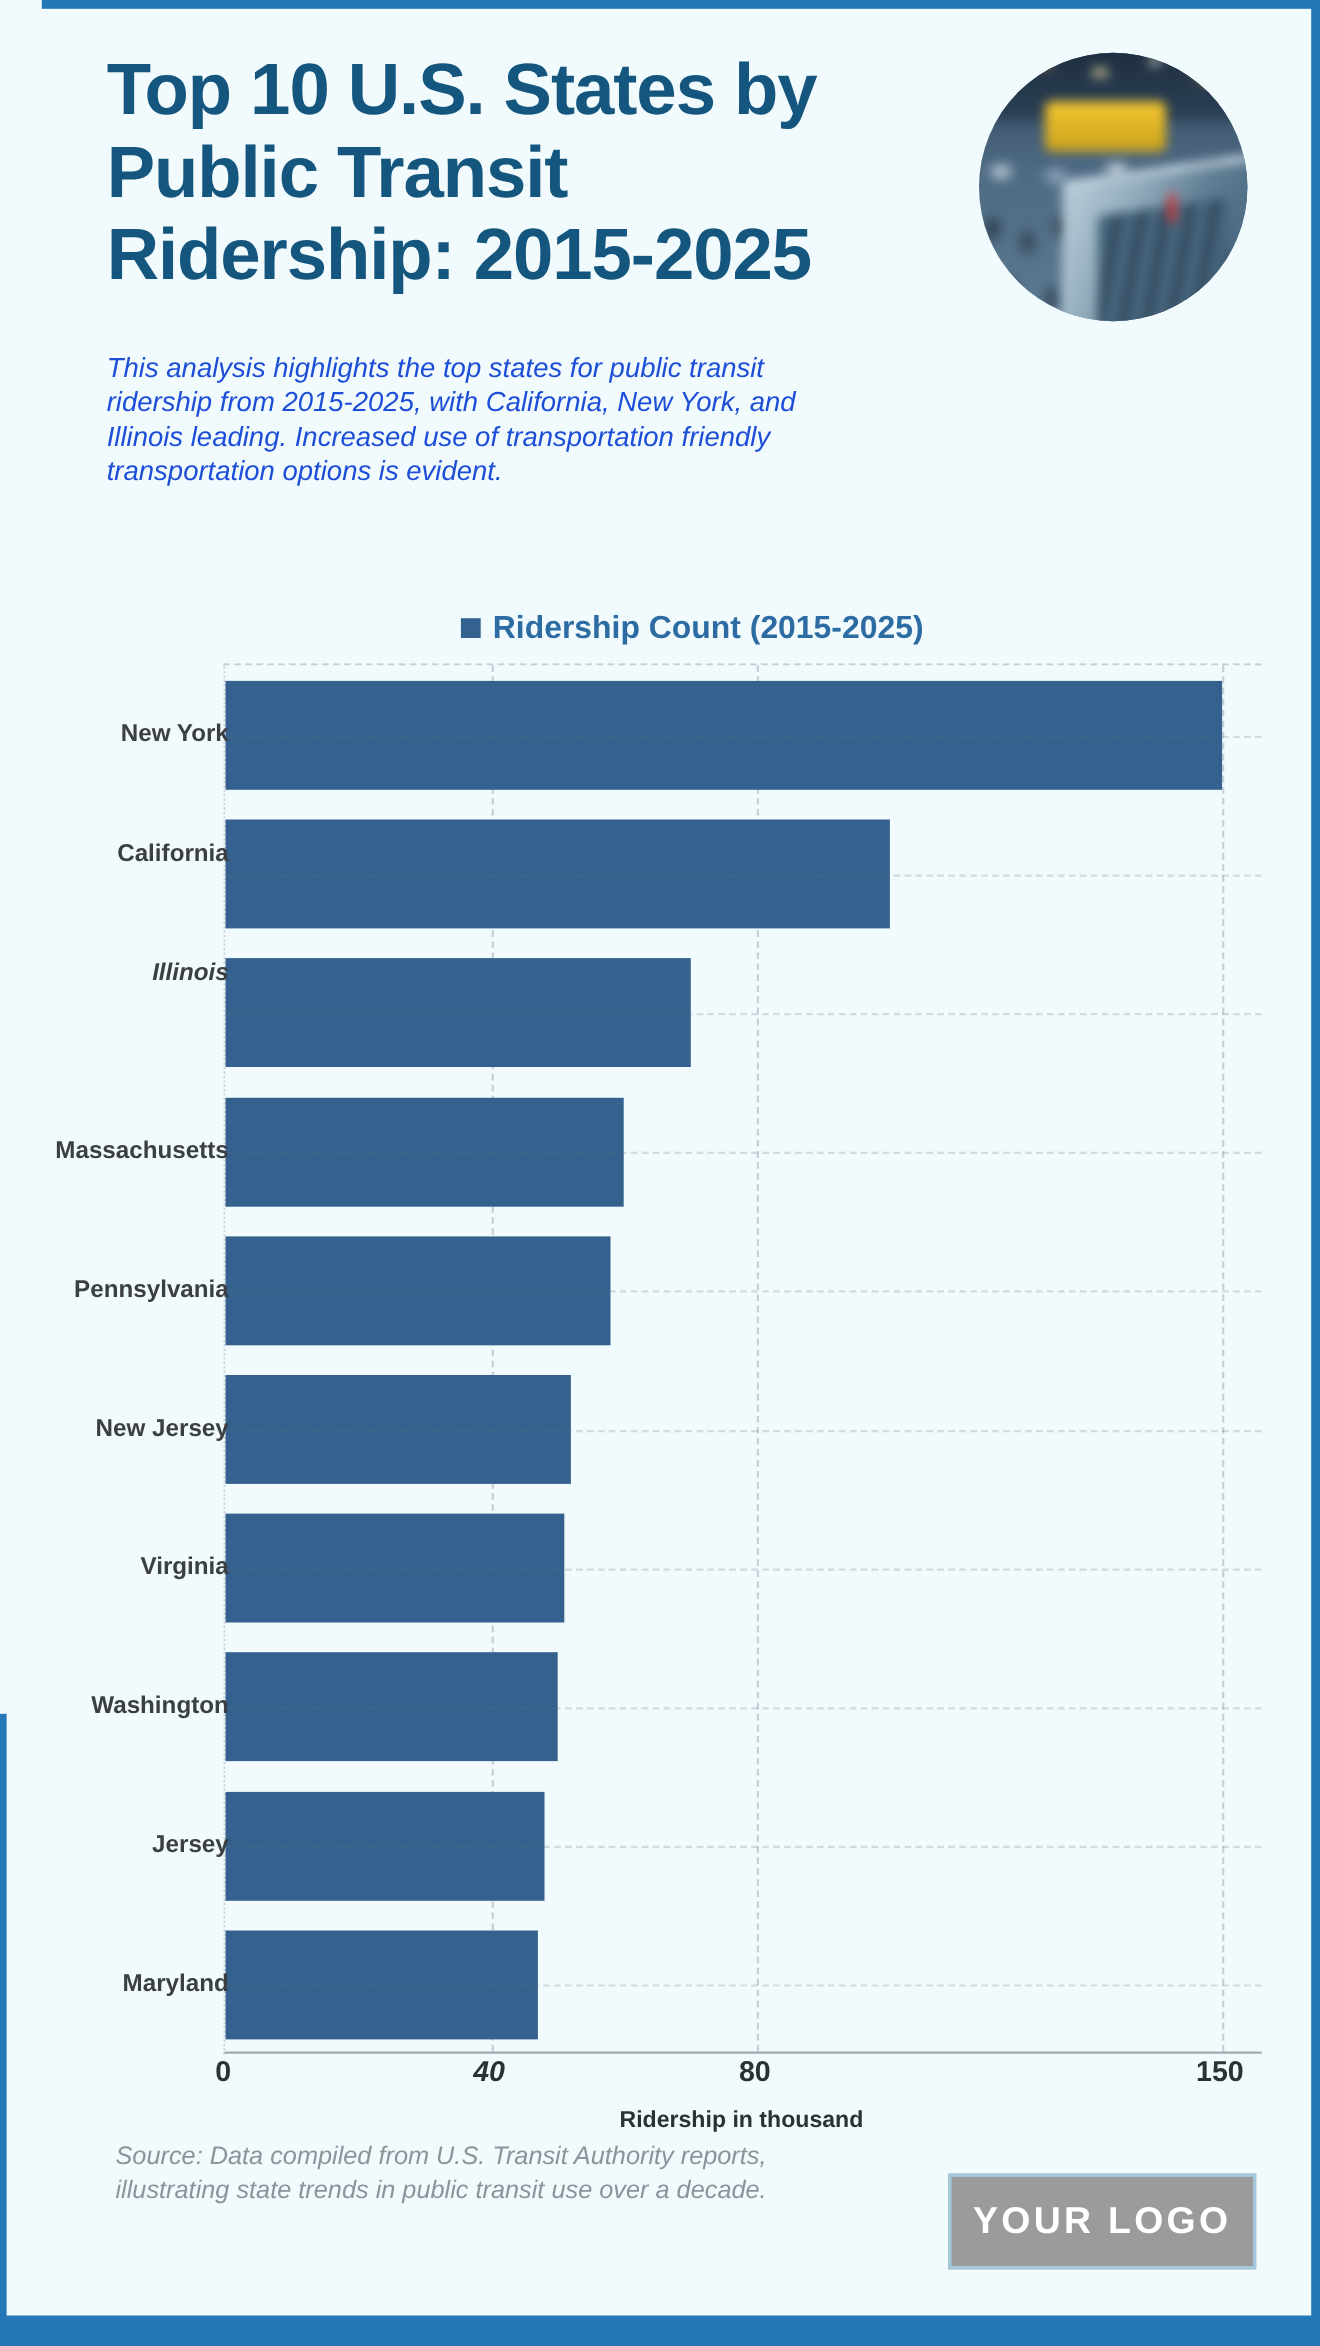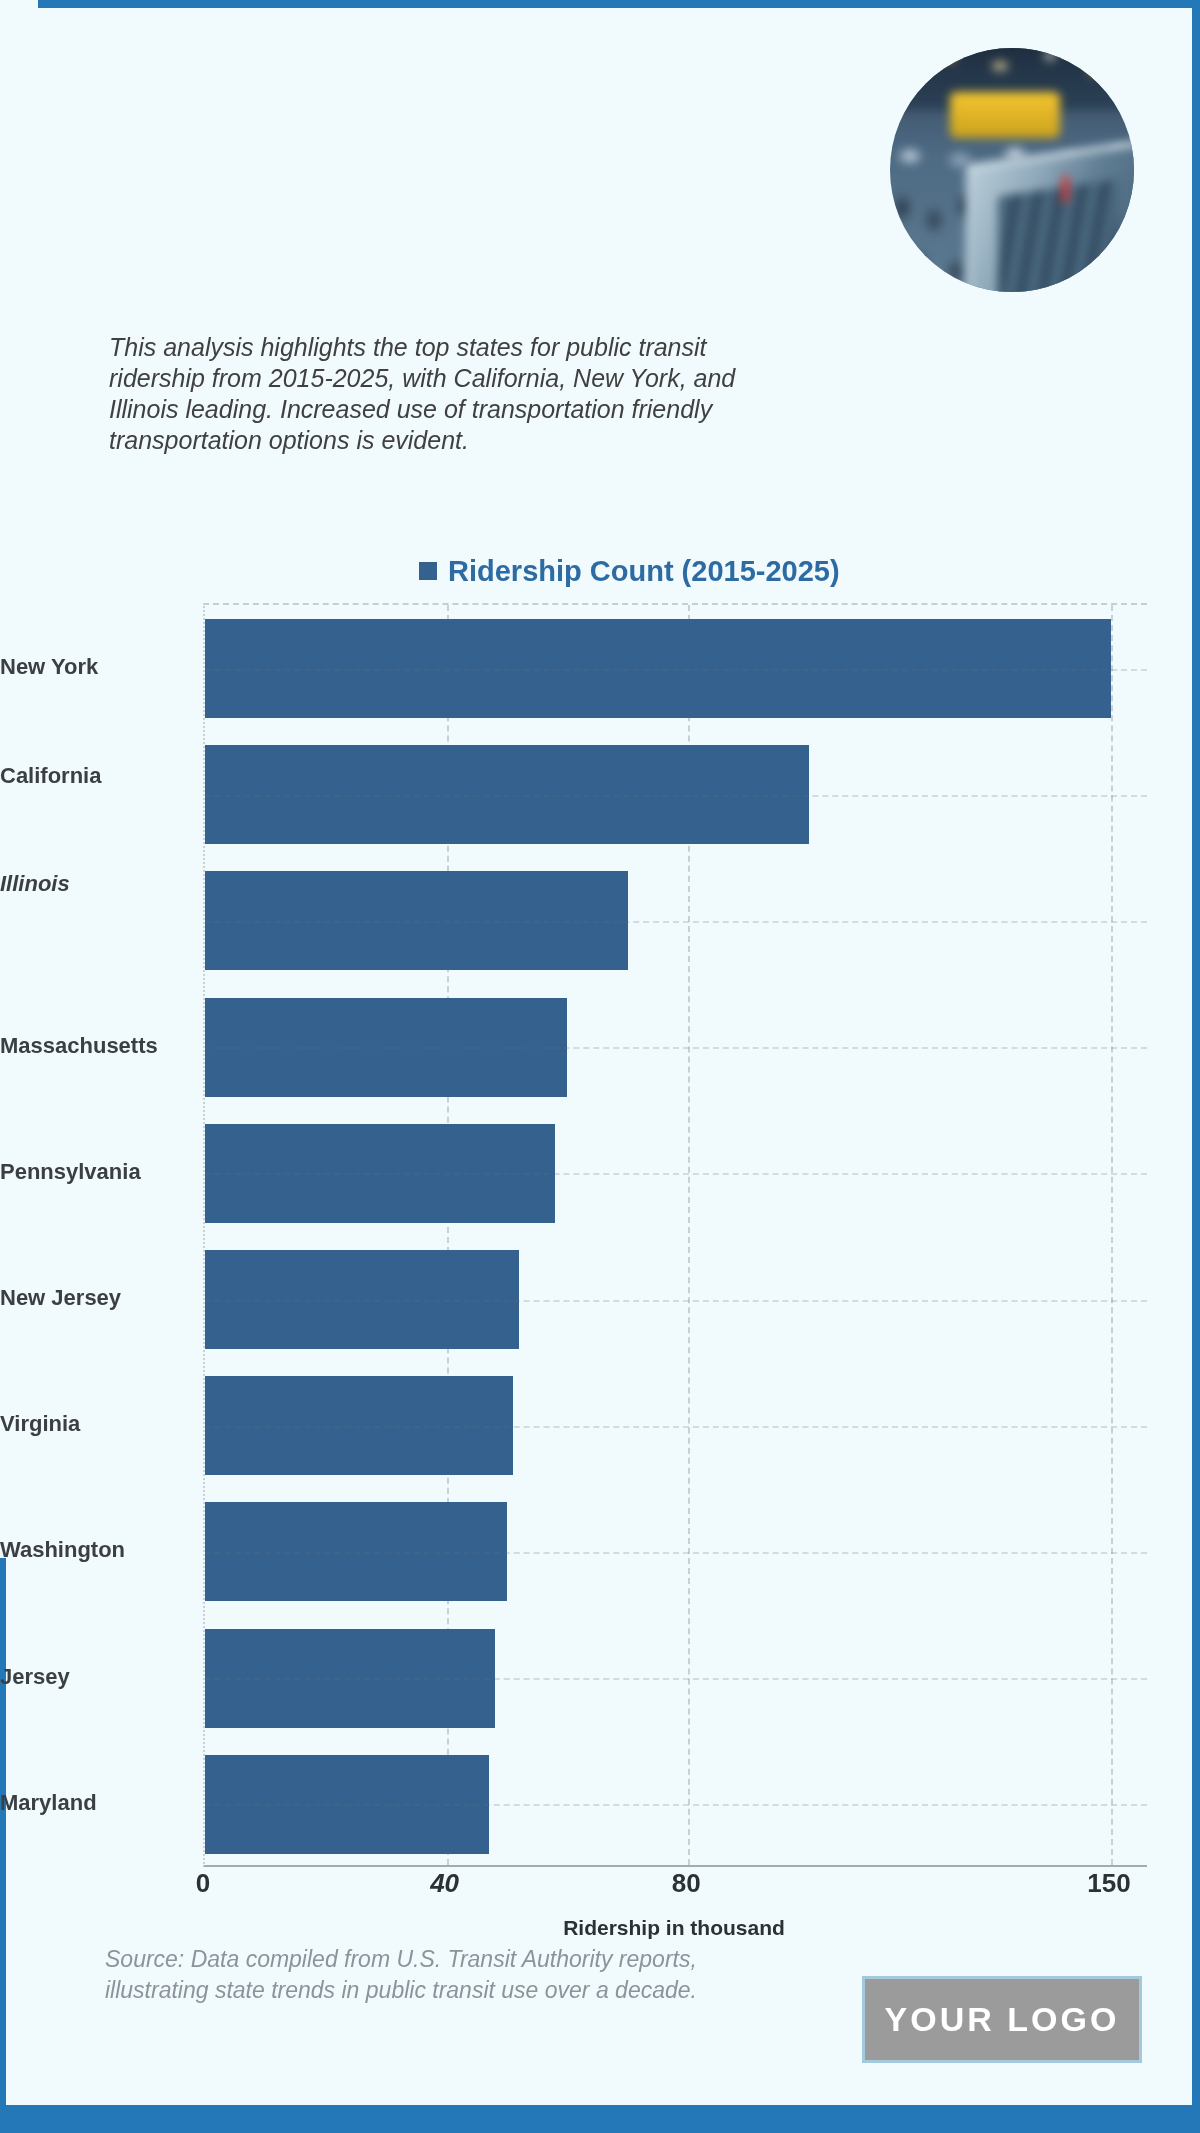--- a/index.html
+++ b/index.html
@@ -47,36 +47,36 @@
       radial-gradient(16px 22px at 40px 96px,#273645,transparent 70%),
       radial-gradient(16px 22px at 78px 104px,#2d3c4b,transparent 70%);}
   .ph-escalator{left:76px;top:104px;width:180px;height:150px;filter:blur(1.5px);
     background:linear-gradient(115deg,#b9cdd9 0%,#8fa9ba 30%,#5f7d93 55%,#3c5a71 100%);
     transform:skewY(-8deg);border-top:5px solid #d7e4ec;border-left:4px solid #c3d5e0;}
   .ph-escalator-inner{left:108px;top:140px;width:120px;height:120px;filter:blur(1px);
     background:repeating-linear-gradient(100deg,#47657c 0 14px,#31495d 14px 22px);
     transform:skewY(-8deg);}
   .ph-red{left:172px;top:128px;width:7px;height:26px;background:#d33a3a;filter:blur(1px);}
 
-  .intro{position:absolute;left:97px;top:320px;width:660px;margin:12px;
-    font-size:25px;line-height:31px;font-style:italic;color:#404040;font-weight:500;}
+  .intro{position:absolute;left:97px;top:320px;width:660px;margin:0;
+    font-size:25px;line-height:31px;font-style:italic;color:#1d4ed8;font-weight:500;}
 
   
   .legend{position:absolute;left:419px;top:556px;height:30px;display:flex;align-items:center;}
   .legend-swatch{width:18px;height:18px;margin-right:11px;}
   .legend-label{font-size:29px;font-weight:700;color:#2d6ca3;letter-spacing:0;}
 
   
   .plot{position:absolute;left:203px;top:603px;width:942px;height:1260px;
     border-top:2px dashed #c6ced5;border-left:2px dotted #c9d1d8;border-bottom:2px solid #a3aab1;}
   .vgrid{position:absolute;top:0;bottom:0;width:0;border-left:2px dashed rgba(96,112,128,0.30);}
   .hgrid{position:absolute;left:0;right:0;height:0;border-top:2px dashed rgba(96,112,128,0.22);z-index:3;}
   .bar{position:absolute;left:0;height:99px;background:#35618e;z-index:2;}
-  .cat-label{position:absolute;left:0;width:194px;text-align:left;
-    font-size:22px;font-weight:700;color:#3b3f44;z-index:2;}
+  .cat-label{position:absolute;left:0;width:194px;text-align:right;
+    font-size:22px;font-weight:700;color:#3b3f44;z-index:2;padding-left:14px;}
   .tick-label{position:absolute;transform:translateX(-50%);top:1868px;
     font-size:26px;font-weight:700;color:#2c3136;}
   .xlabel{position:absolute;left:203px;width:942px;top:1916px;text-align:center;
     font-size:21px;font-weight:700;color:#2c3136;}
 
   
   .source{position:absolute;left:105px;top:1944px;margin:0;
     font-size:23px;line-height:31px;font-style:italic;color:#8d939b;}
   .logo-box{position:absolute;left:862px;top:1976px;width:280px;height:87px;
     background:#9b9b9b;border:3px solid #a5c9dc;box-sizing:border-box;
@@ -86,20 +86,25 @@
 </head>
 <body>
 
 <div class="page">
 
   <div class="border-top"></div>
   <div class="border-right"></div>
   <div class="border-bottom"></div>
   <div class="border-left"></div>
 
+  <h1 class="title">
+    <span>Top 10 U.S. States by</span>
+    <span>Public Transit</span>
+    <span>Ridership: 2015-2025</span>
+  </h1>
 
   <div class="photo">
     <div class="blob ph-lights"></div>
     <div class="blob ph-bus"></div>
     <div class="blob ph-traffic"></div>
     <div class="blob ph-crowd"></div>
     <div class="blob ph-escalator"></div>
     <div class="blob ph-escalator-inner"></div>
     <div class="blob ph-red"></div>
   </div>

